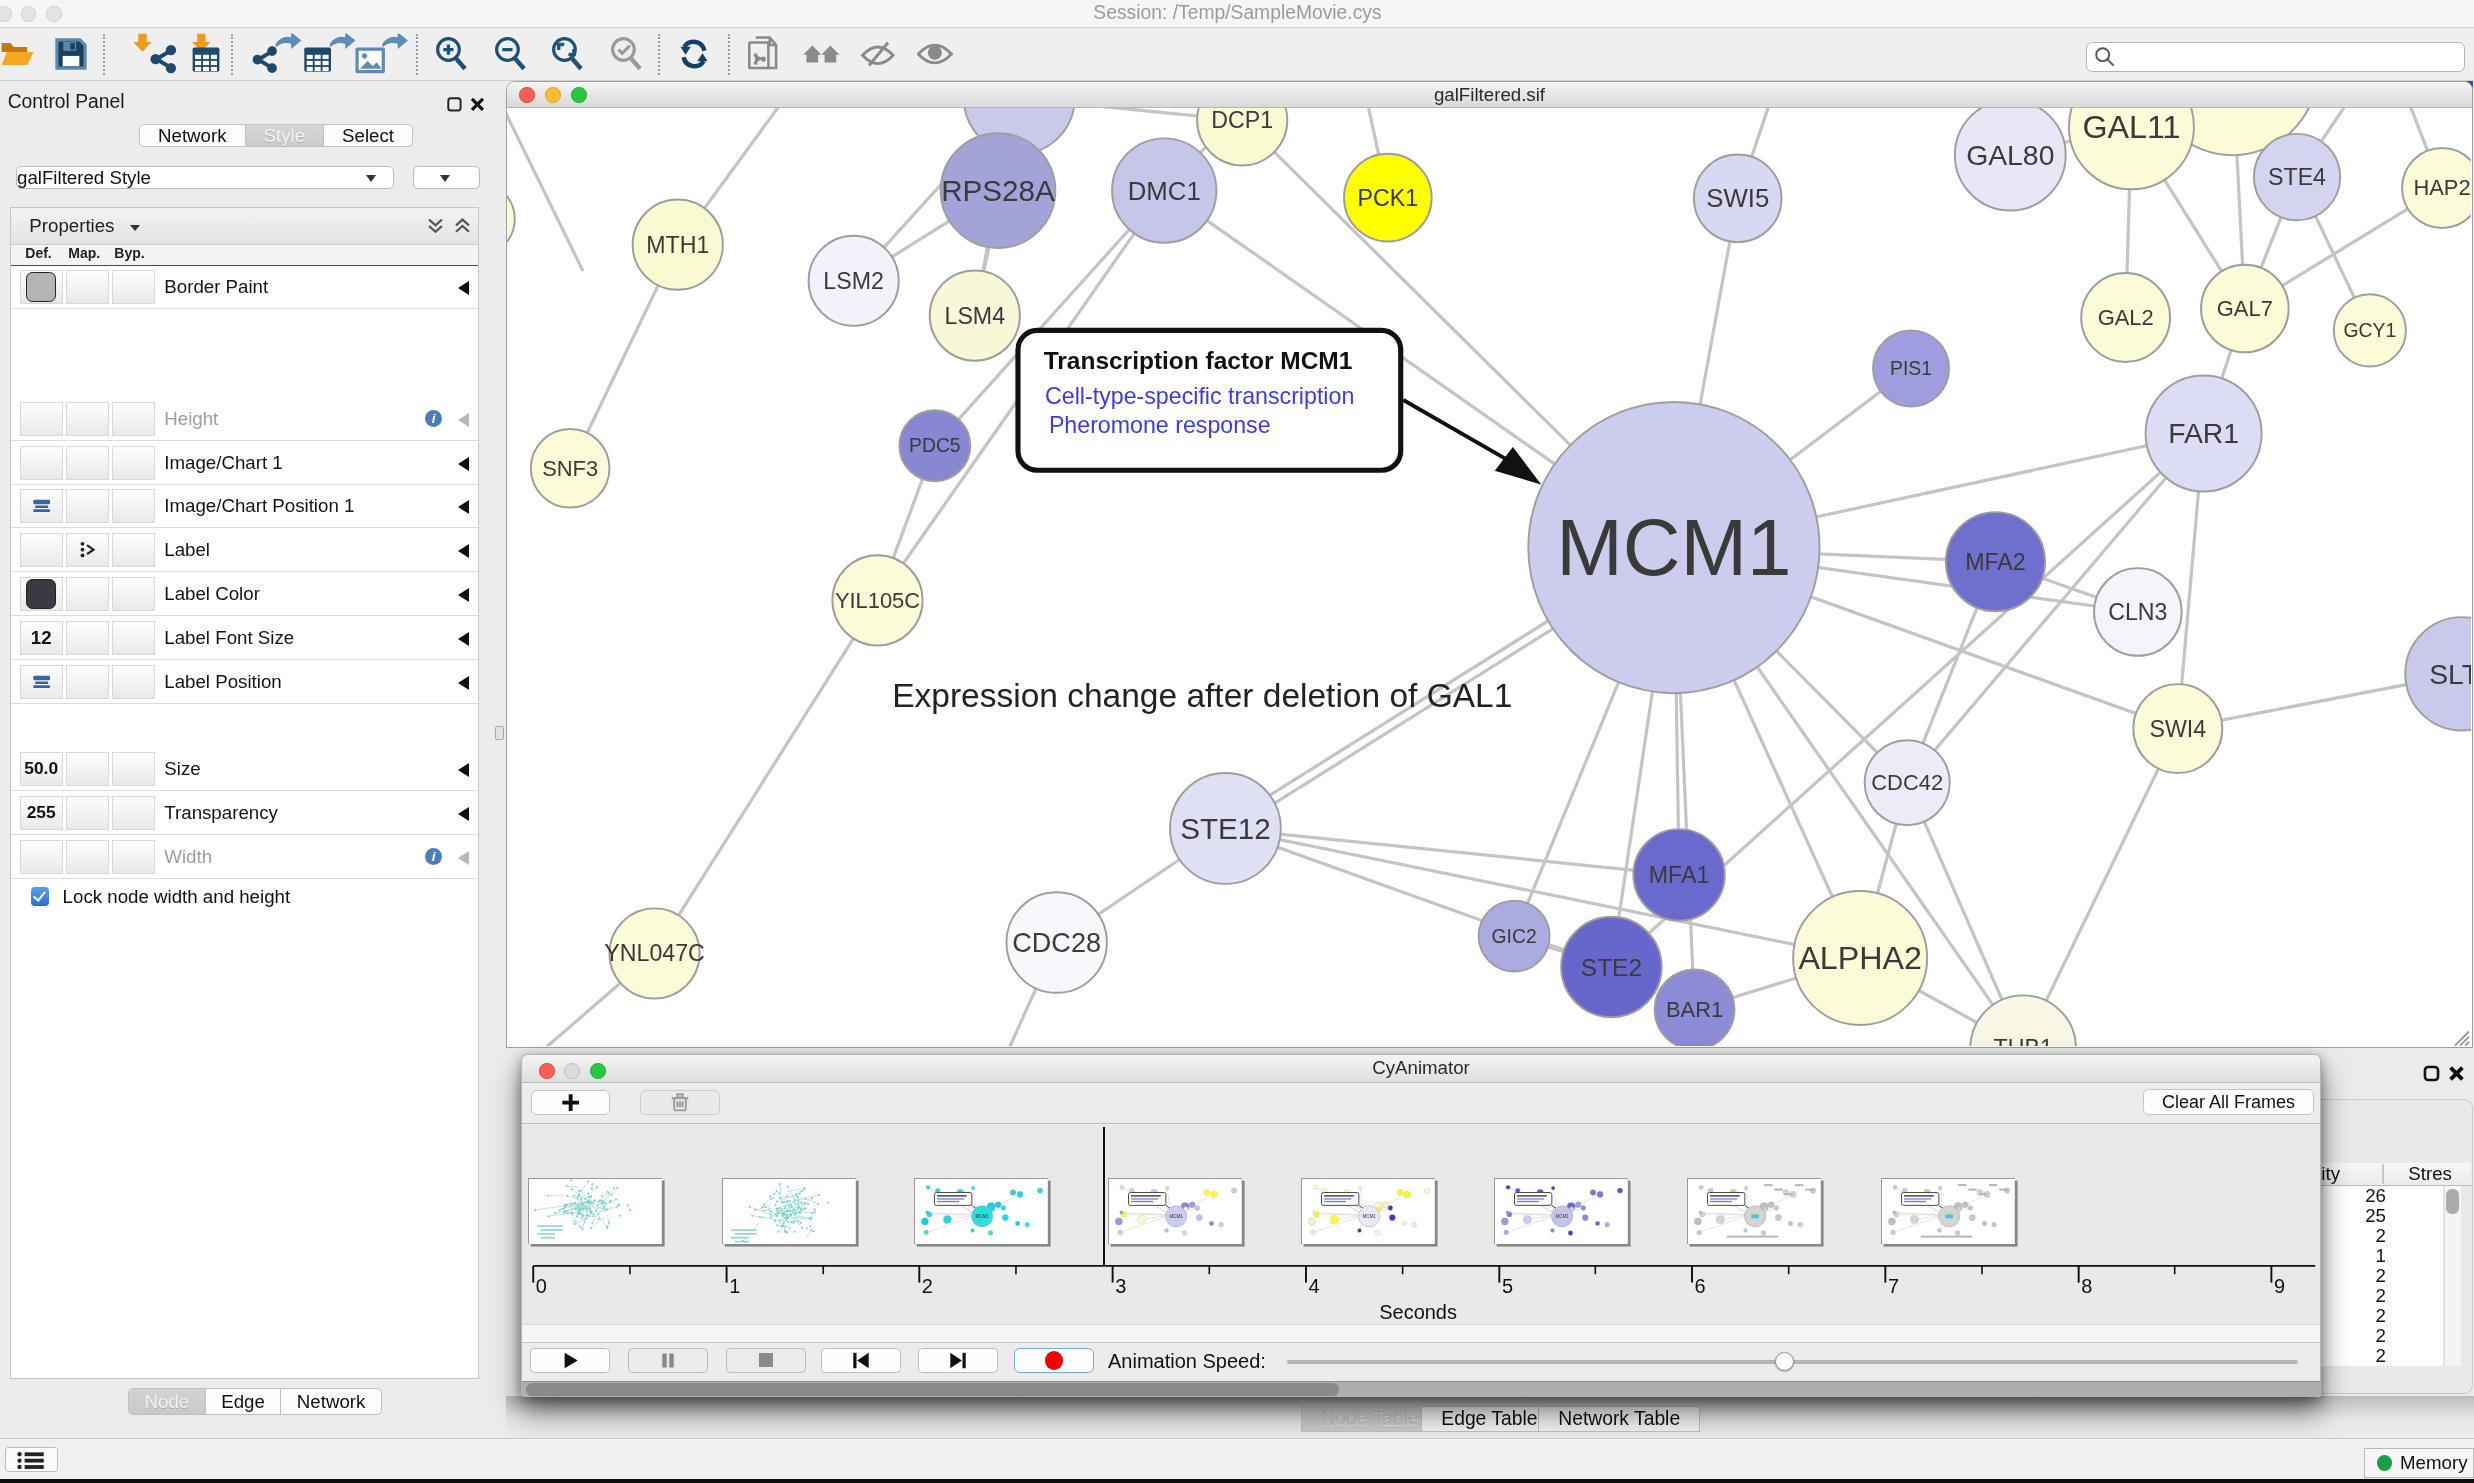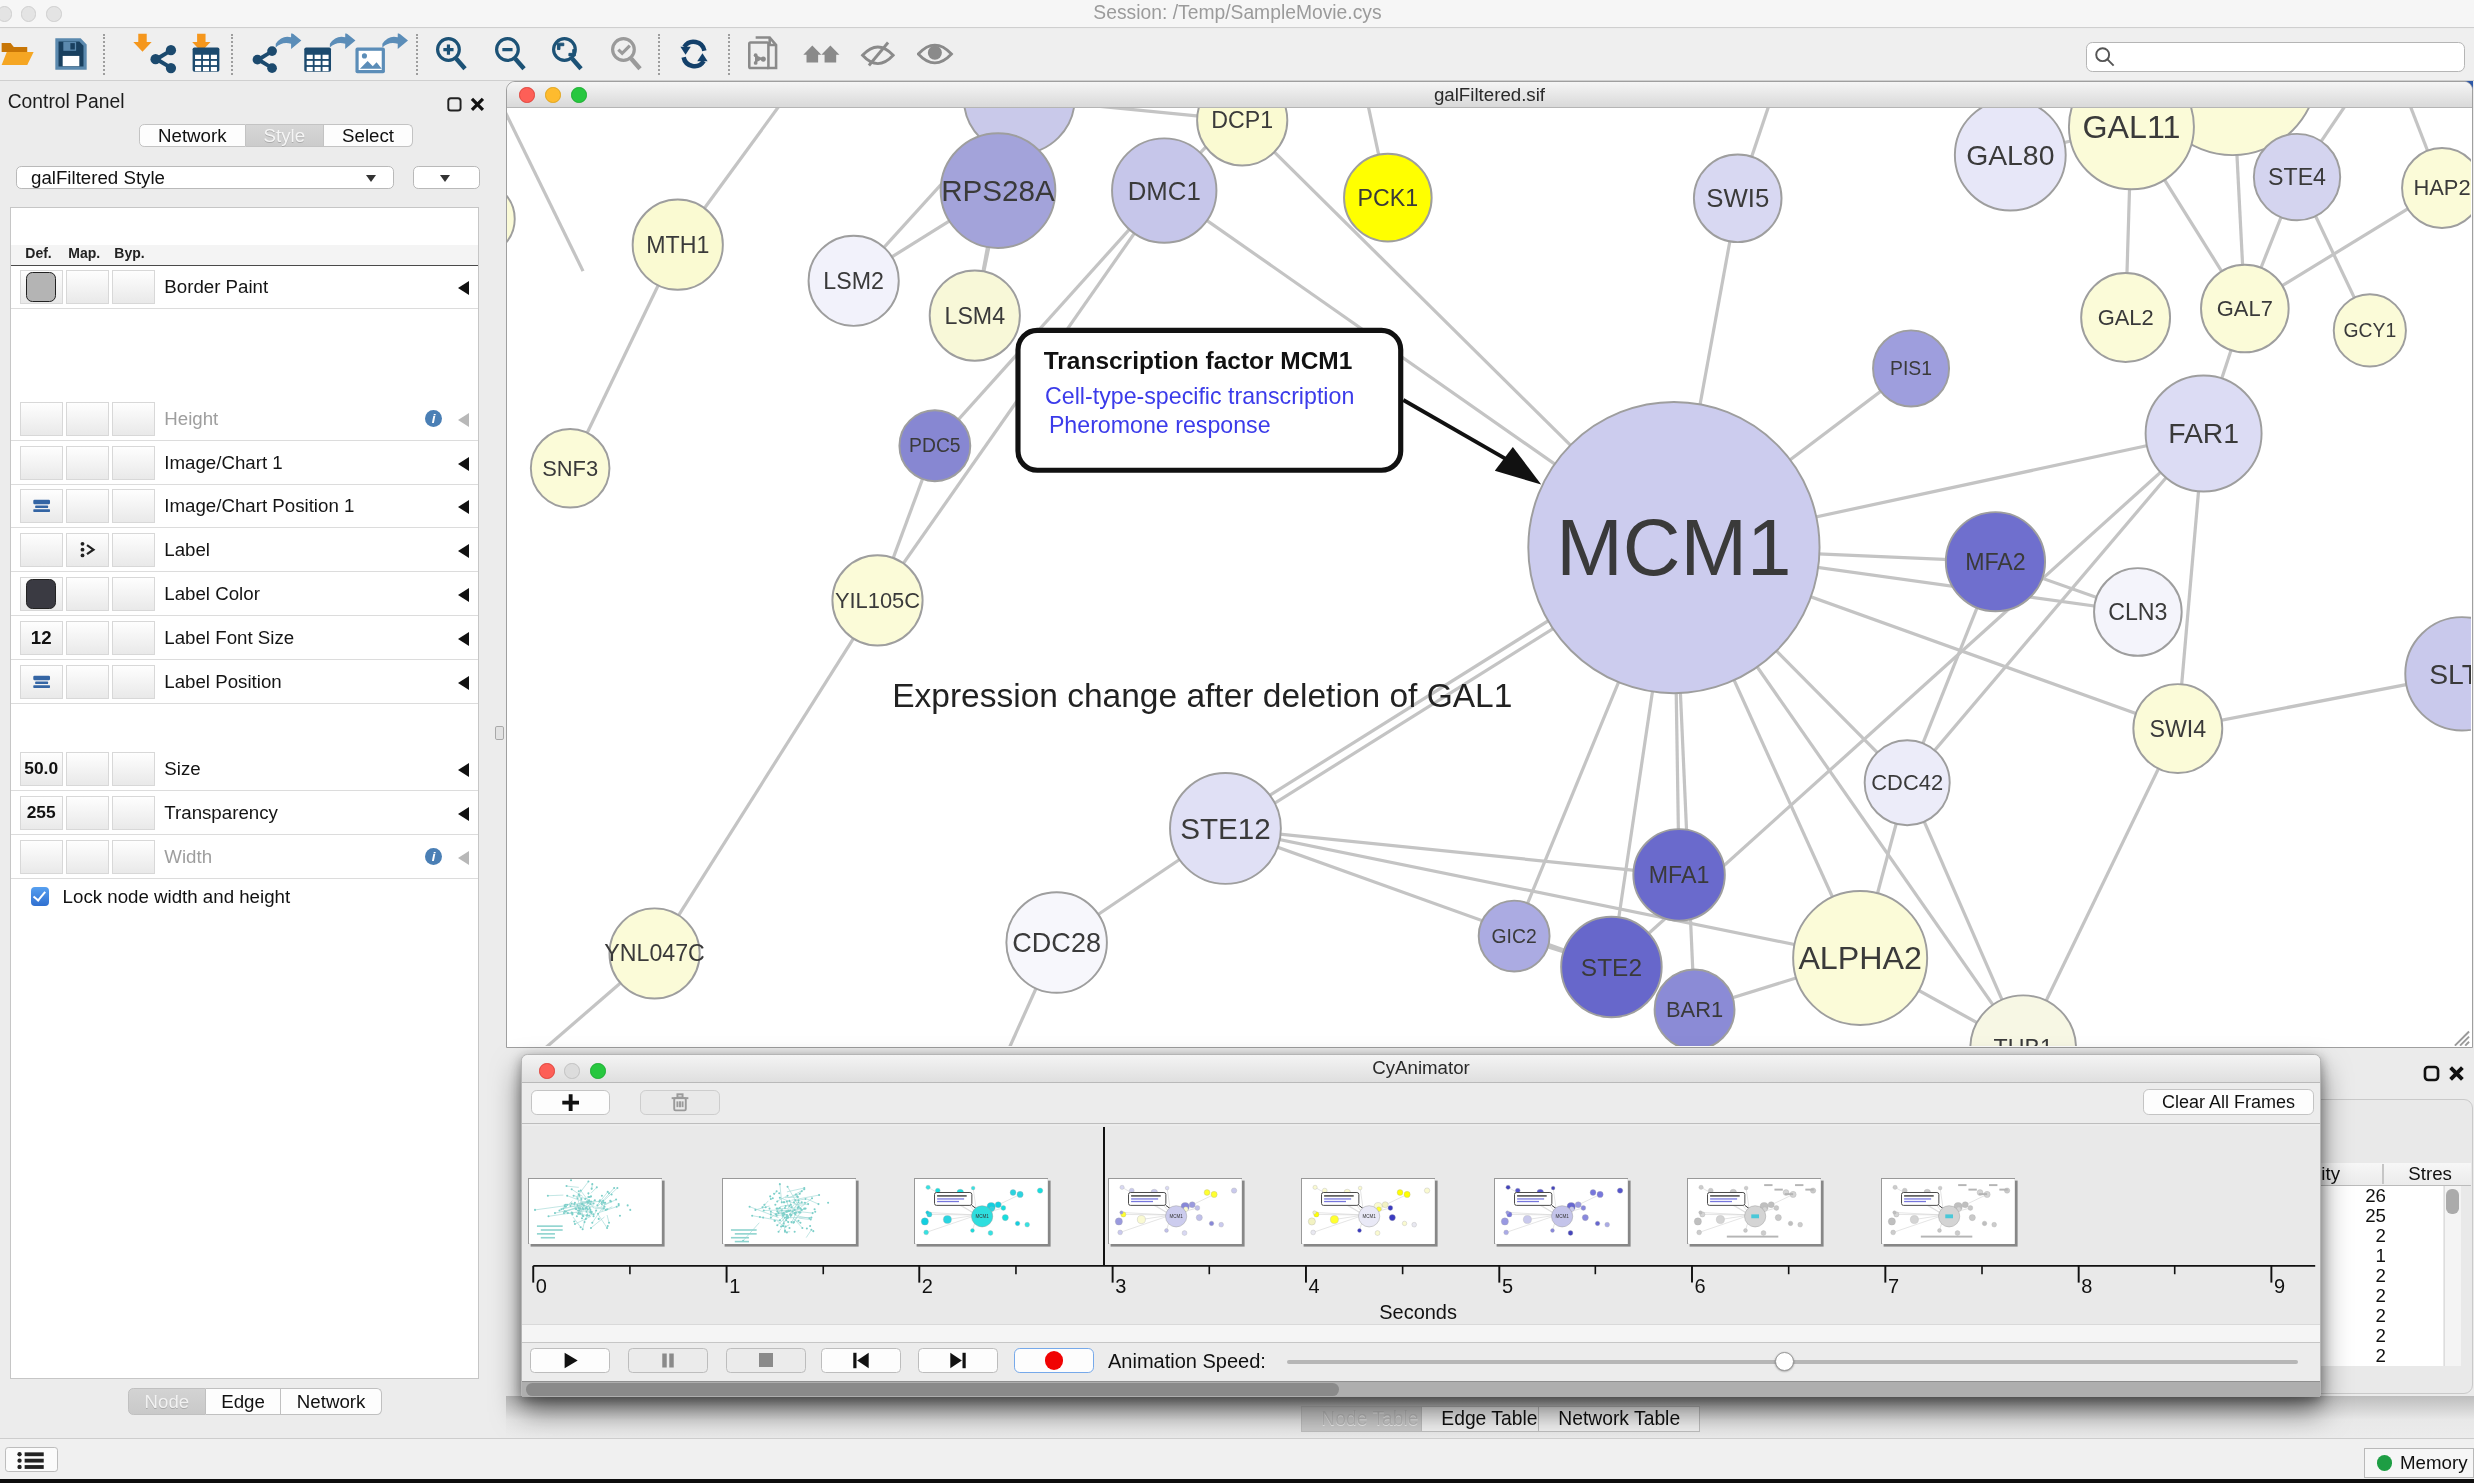--- a/index.html
+++ b/index.html
@@ -244,25 +244,34 @@
         <rect x="2" y="2" width="19" height="19" rx="4" fill="none" stroke="#222" stroke-width="3"></rect>
       </svg></div>
   <div class="wbtn" style="left:470px"><svg width="15.5" height="15.5" viewBox="0 0 24 24">
         <path d="M3 3 L20 20 M20 3 L3 20" stroke="#111" stroke-width="5"></path>
       </svg></div>
   <div class="tabs" style="left:139px; top:43px">
     <div class="tab">Network</div>
       <div class="tab sel">Style</div>
       <div class="tab">Select</div>
   </div>
-  <div class="combo" style="left:16px; top:85px; width:378px; height:23px; line-height:21px"><span style="margin-left:14px">galFiltered Style</span><div class="caret" style="right:17px; top:7.7px; border-top-width:7.7px; border-left-width:5.8px; border-right-width:5.8px"></div></div>
+  <div class="combo" style="left:16px; top:85px; width:378px; height:23px; line-height:21px"><span style="margin-left:0">galFiltered Style</span><div class="caret" style="right:17px; top:7.7px; border-top-width:7.7px; border-left-width:5.8px; border-right-width:5.8px"></div></div>
   <div class="combo" style="left:413px; top:85px; width:67px; height:23px">
       <div class="caret" style="left:26px; top:7.7px; border-top-width:7.7px; border-left-width:5.8px; border-right-width:5.8px"></div>
     </div>
   <div id="props">
+    <div id="phead"><span style="margin-left:18px">Properties</span>
+      <span class="caret" style="left:119px; top:17px; border-top-width:6.4px; border-left-width:5.2px; border-right-width:5.2px"></span>
+      <svg width="17" height="18" style="position:absolute; right:34px; top:9px" viewBox="0 0 26 28">
+          <path d="M3 4 l10 9 10 -9 M3 14 l10 9 10 -9" fill="none" stroke="#555" stroke-width="3.5"></path>
+        </svg>
+      <svg width="17" height="18" style="position:absolute; right:7.7px; top:9px" viewBox="0 0 26 28">
+          <path d="M3 13 l10 -9 10 9 M3 23 l10 -9 10 9" fill="none" stroke="#555" stroke-width="3.5"></path>
+        </svg>
+    </div>
     <div id="pcols">
         <span style="position:absolute;left:14px">Def.</span>
         <span style="position:absolute;left:57px">Map.</span>
         <span style="position:absolute;left:103px">Byp.</span>
       </div>
 <div class="prow" style="top:57px">
 <div class="cell" style="left:8.4px">
           <div class="sw" style="background:#b4b4b4;border-color:#222"></div>
         </div>
 <div class="cell" style="left:55px"></div>

